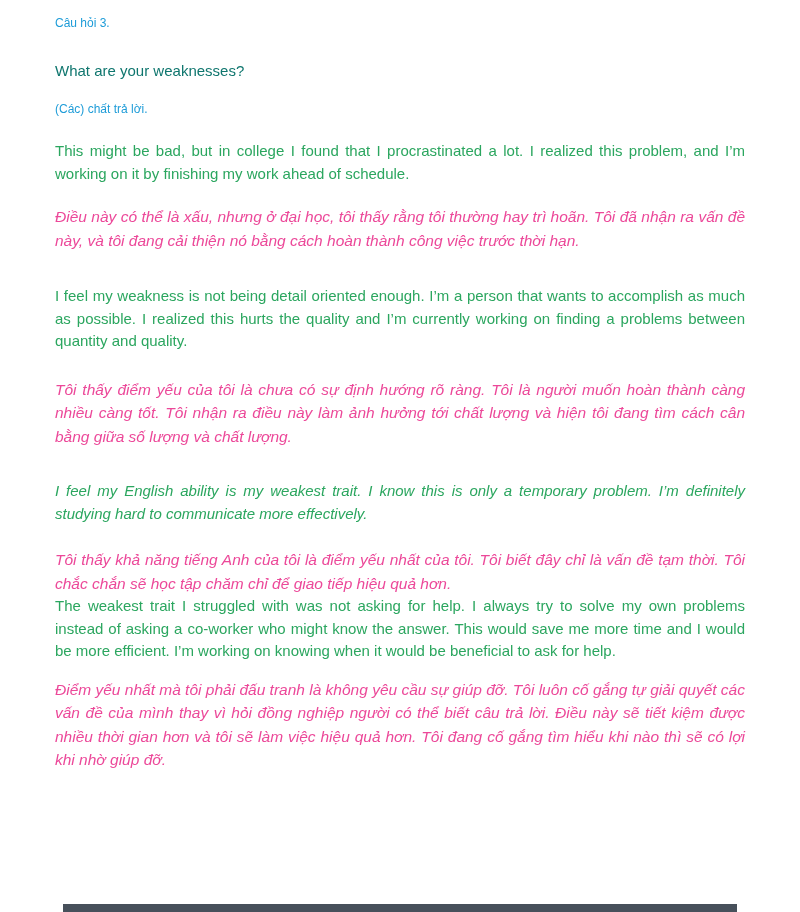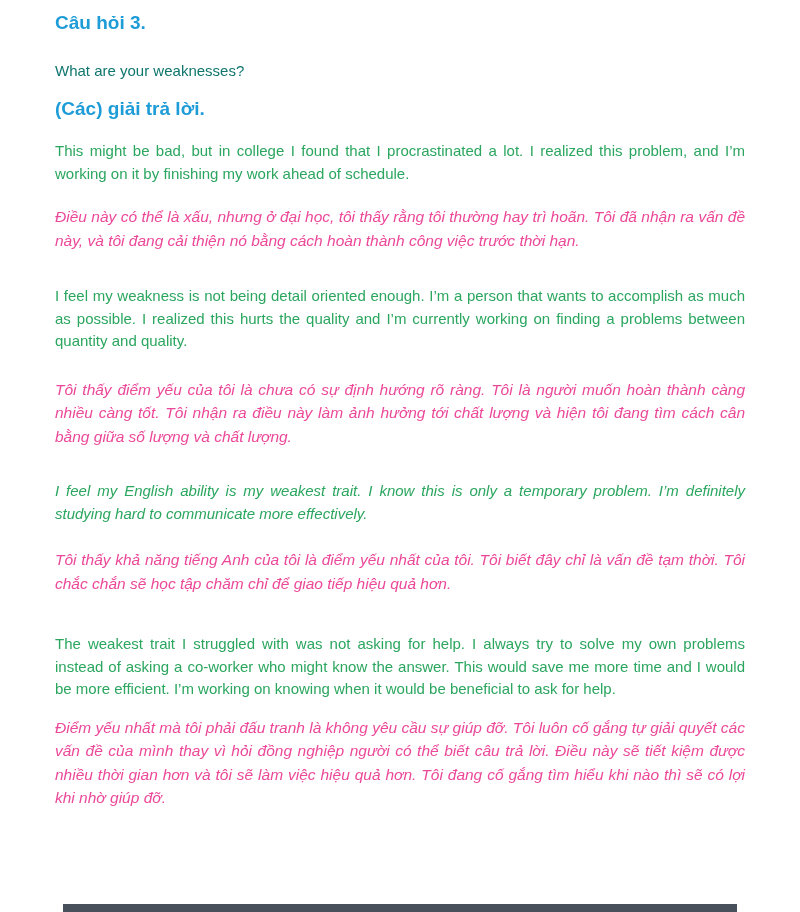--- a/index.html
+++ b/index.html
@@ -10,22 +10,22 @@
     font-family: "Liberation Sans", sans-serif;
     position: relative;
     overflow: hidden;
   }
   .content {
     padding: 12px 55px 0 55px;
   }
   p { margin: 0; }
   .blue-heading {
     color: #1E9CD8;
-    font-weight: 700;
-    font-size: 19px;
+    font-weight: 400;
+    font-size: 12px;
     line-height: 22px;
   }
   .orange-q {
     color: #0f766e;
     font-size: 15px;
     line-height: 22px;
   }
   .vi-intro {
     color: #3C3C3C;
     font-style: italic;
@@ -48,21 +48,21 @@
   
   .m-qnum  { margin-bottom: 26px; }
   .m-qen   { margin-bottom: 16px; }
   .m-qvi   { margin-bottom: 46px; }
   .m-ahead { margin-bottom: 20px; }
   .m-g1 { margin-bottom: 20px; }
   .m-v1 { margin-bottom: 33px; }
   .m-g2 { margin-bottom: 25px; }
   .m-v2 { margin-bottom: 32px; }
   .m-g3 { margin-bottom: 23px; font-style: italic; }
-  .m-v3 { margin-bottom: 38px; }
+  .m-v3 { }
   .m-g4 { margin-bottom: 15px; }
   .m-v4 { margin-bottom: 12px; }
   .next-page-edge {
     position: absolute;
     left: 63px;
     right: 63px;
     bottom: 0;
     height: 8px;
     background: #47505B;
   }
@@ -70,21 +70,21 @@
 </head>
 <body>
 
 <div class="content">
 
   <p class="blue-heading m-qnum">Câu hỏi 3.</p>
 
   <p class="orange-q m-qen">What are your weaknesses?</p>
 
 
-  <p class="blue-heading m-ahead">(Các) giải trả lời.</p>
+  <p class="blue-heading m-ahead">(Các) chất trả lời.</p>
 
   <p class="en-answer m-g1">This might be bad, but in college I found that I procrastinated a lot. I realized this problem, and I’m working on it by finishing my work ahead of schedule.</p>
 
   <p class="vi-answer m-v1">Điều này có thể là xấu, nhưng ở đại học, tôi thấy rằng tôi thường hay trì hoãn. Tôi đã nhận ra vấn đề này, và tôi đang cải thiện nó bằng cách hoàn thành công việc trước thời hạn.</p>
 
   <p class="en-answer m-g2">I feel my weakness is not being detail oriented enough. I’m a person that wants to accomplish as much as possible. I realized this hurts the quality and I’m currently working on finding a problems between quantity and quality.</p>
 
   <p class="vi-answer m-v2">Tôi thấy điểm yếu của tôi là chưa có sự định hướng rõ ràng. Tôi là người muốn hoàn thành càng nhiều càng tốt. Tôi nhận ra điều này làm ảnh hưởng tới chất lượng và hiện tôi đang tìm cách cân bằng giữa số lượng và chất lượng.</p>
 
   <p class="en-answer m-g3">I feel my English ability is my weakest trait. I know this is only a temporary problem. I’m definitely studying hard to communicate more effectively.</p>

